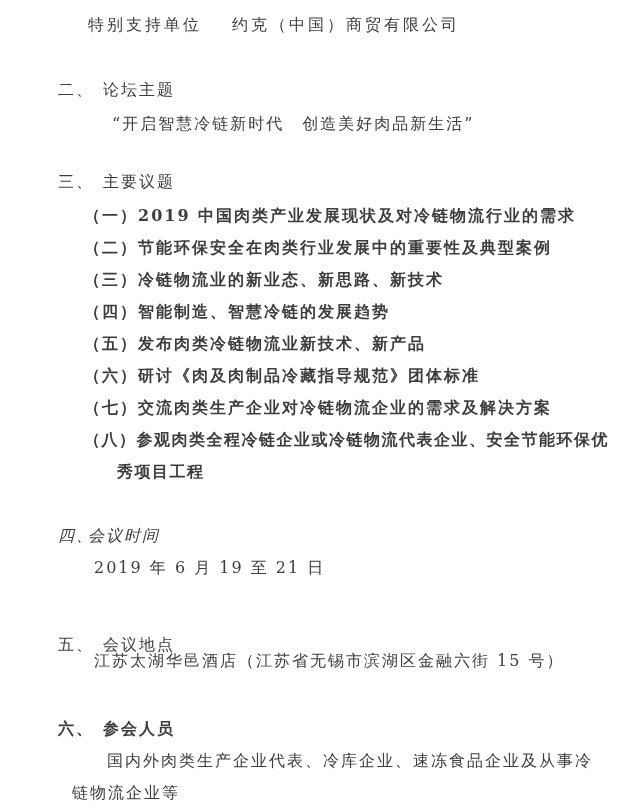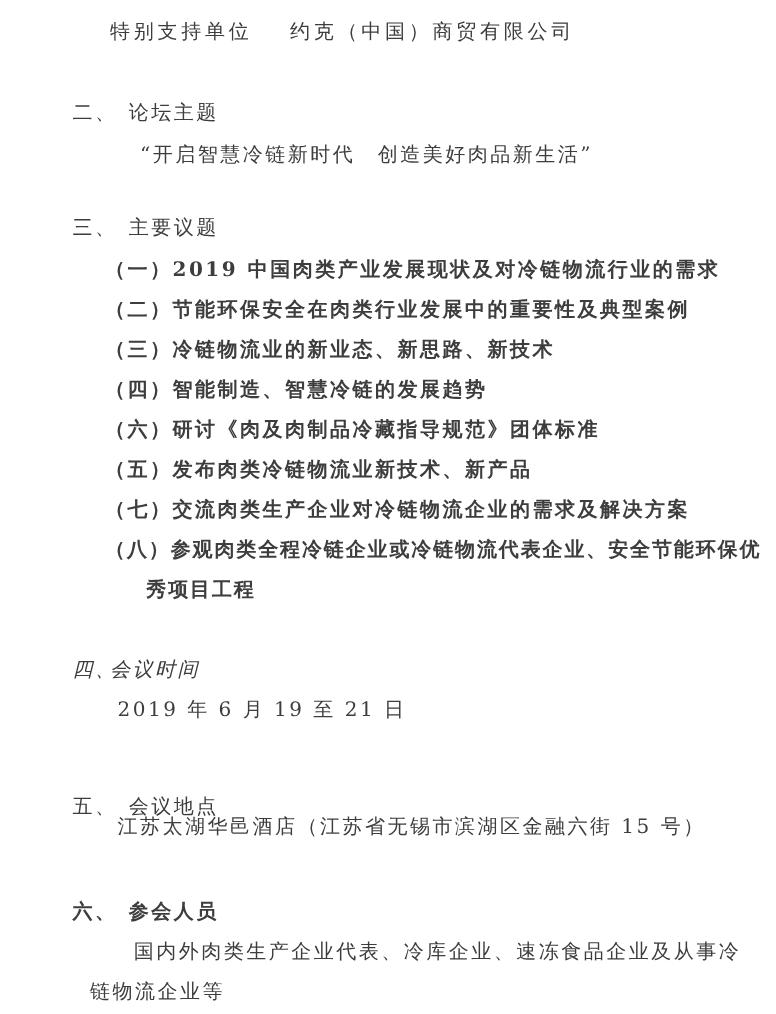--- a/index.html
+++ b/index.html
@@ -86,22 +86,22 @@
 
   <div class="abs sec-head head-3">
     <span class="num">三、</span><span class="title">主要议题</span>
   </div>
 
   <div class="topics">
     <div class="topic">（一）2019 中国肉类产业发展现状及对冷链物流行业的需求</div>
     <div class="topic">（二）节能环保安全在肉类行业发展中的重要性及典型案例</div>
     <div class="topic">（三）冷链物流业的新业态、新思路、新技术</div>
     <div class="topic">（四）智能制造、智慧冷链的发展趋势</div>
+    <div class="topic">（五）发布肉类冷链物流业新技术、新产品</div>
     <div class="topic">（六）研讨《肉及肉制品冷藏指导规范》团体标准</div>
-    <div class="topic">（五）发布肉类冷链物流业新技术、新产品</div>
     <div class="topic">（七）交流肉类生产企业对冷链物流企业的需求及解决方案</div>
     <div class="topic topic-wrap">（八）参观肉类全程冷链企业或冷链物流代表企业、安全节能环保优秀项目工程</div>
   </div>
 
   <div class="abs sec-head head-4 tight">
     <span class="num">四、</span><span class="title">会议时间</span>
   </div>
 
   <div class="abs time">2019 年 6 月 19 至 21 日</div>
 

